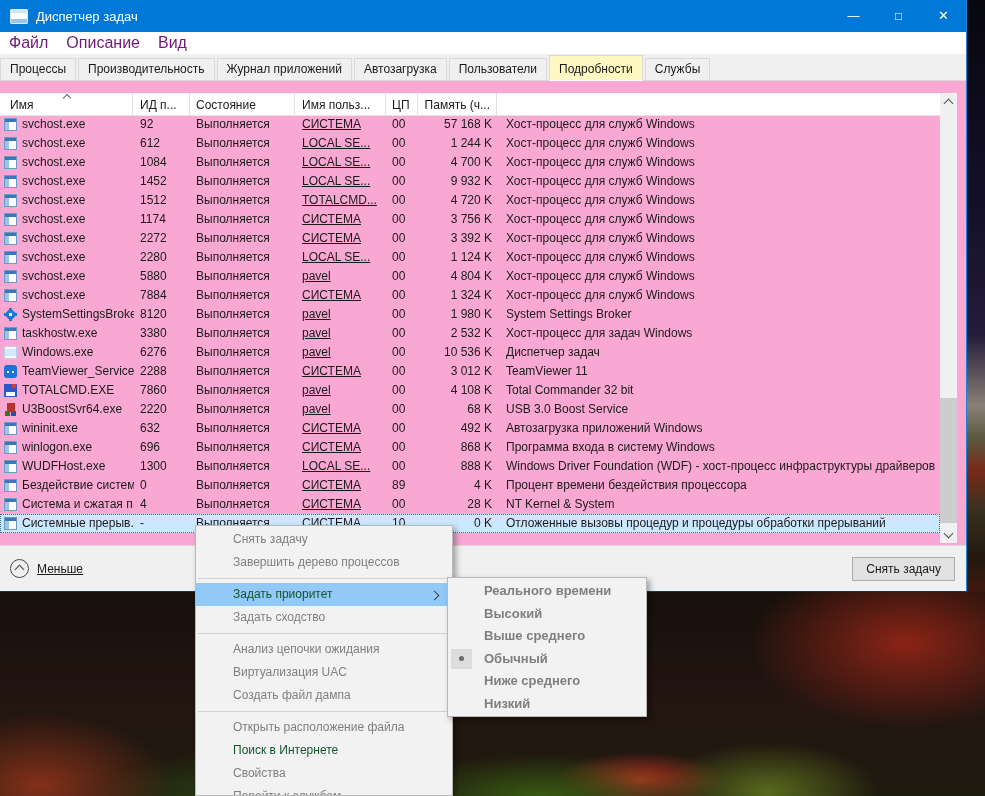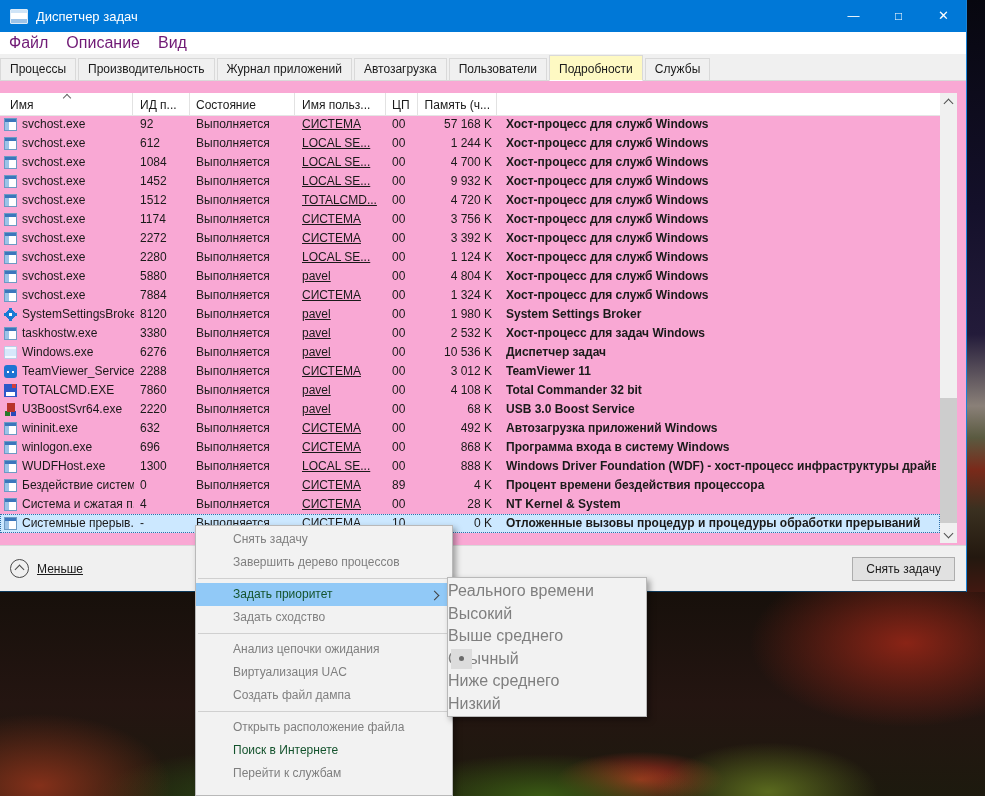--- a/index.html
+++ b/index.html
@@ -58,21 +58,21 @@
   .tbody{position:absolute;left:0;top:34px;width:940px;}
   .row{position:relative;height:19px;white-space:nowrap;}
   .row.selected{background:#cce8ff;outline:1px dotted #2f6fa8;outline-offset:-1px;}
   .cell{position:absolute;top:0;height:19px;line-height:19px;font-size:12px;color:#1a1a1a;overflow:hidden;white-space:nowrap;}
   .cname{left:22px;width:112px;}
   .cpid{left:140px;width:48px;}
   .cstatus{left:196px;width:98px;}
   .cuser{left:302px;width:82px;text-decoration:underline;}
   .ccpu{left:392px;width:26px;}
   .cmem{left:414px;width:78px;text-align:right;}
-  .cdesc{left:506px;width:430px;font-weight:bold;}
+  .cdesc{left:506px;width:430px;}
   .picon{position:absolute;left:4px;top:3px;width:13px;height:13px;box-sizing:border-box;}
   .window-exe-icon{border:1px solid #6d9ac4;
     background:linear-gradient(180deg,#3b76bc 0 3px,rgba(0,0,0,0) 3px),
                linear-gradient(90deg,#9cc3e8 0 4px,#ffffff 4px);}
   .gear-icon{background:
     radial-gradient(circle,#ffffff 0 1.5px,#1a7ad4 1.5px 4.5px,rgba(0,0,0,0) 4.5px),
     linear-gradient(0deg,rgba(0,0,0,0) 0 5px,#1a7ad4 5px 8px,rgba(0,0,0,0) 8px),
     linear-gradient(90deg,rgba(0,0,0,0) 0 5px,#1a7ad4 5px 8px,rgba(0,0,0,0) 8px);}
   .taskmgr-icon{border:1px solid #b9cfe8;border-radius:1px;
     background:linear-gradient(180deg,#f4f9ff 0 2px,#d7e8fb 2px 9px,#f4f9ff 9px);}
@@ -113,21 +113,21 @@
     padding-left:37px;white-space:nowrap;}
   .mitem.disabled{color:#7f7f7f;}
   .mitem.highlight{background:#91c9f7;}
   .marrow{position:absolute;right:14px;top:8.5px;width:6px;height:6px;
     border-left:1px solid #404040;border-top:1px solid #404040;transform:rotate(135deg);}
   .msep{height:1px;background:#d0d0d0;margin:4px 2px;}
   
   .submenu{position:absolute;left:447px;top:577px;width:200px;height:140px;background:#f2f2f2;
     border:1px solid #b9b9b9;box-sizing:border-box;box-shadow:3px 3px 6px rgba(0,0,0,0.35);
     padding-top:2px;z-index:60;}
-  .smitem{position:relative;height:22.5px;line-height:22.5px;font-size:16px;color:#7f7f7f;white-space:nowrap;}
+  .smitem{position:relative;height:22.5px;line-height:22.5px;font-size:13px;color:#7f7f7f;padding-left:36px;white-space:nowrap;font-weight:bold;}
   .bullet-box{position:absolute;left:3px;top:1px;width:21px;height:20px;background:#dcdcdc;}
   .bullet-dot{position:absolute;left:8px;top:7.5px;width:5px;height:5px;border-radius:50%;background:#6a6a6a;}
 </style>
 </head>
 <body>
 
 <div class="desk-right"></div>
 <div class="desk-bottom"></div>
 
 <div class="window">
@@ -417,20 +417,21 @@
     <div class="msep"></div>
     <div class="mitem highlight">Задать приоритет<span class="marrow"></span></div>
     <div class="mitem disabled">Задать сходство</div>
     <div class="msep"></div>
     <div class="mitem disabled">Анализ цепочки ожидания</div>
     <div class="mitem disabled">Виртуализация UAC</div>
     <div class="mitem disabled">Создать файл дампа</div>
     <div class="msep"></div>
     <div class="mitem disabled">Открыть расположение файла</div>
     <div class="mitem">Поиск в Интернете</div>
+    <div class="mitem disabled">Свойства</div>
     <div class="mitem disabled">Перейти к службам</div>
   </div>
 
 <div class="submenu" id="submenu">
     <div class="smitem">Реального времени</div>
     <div class="smitem">Высокий</div>
     <div class="smitem">Выше среднего</div>
     <div class="smitem">Обычный<span class="bullet-box">
         <span class="bullet-dot"></span>
       </span></div>

